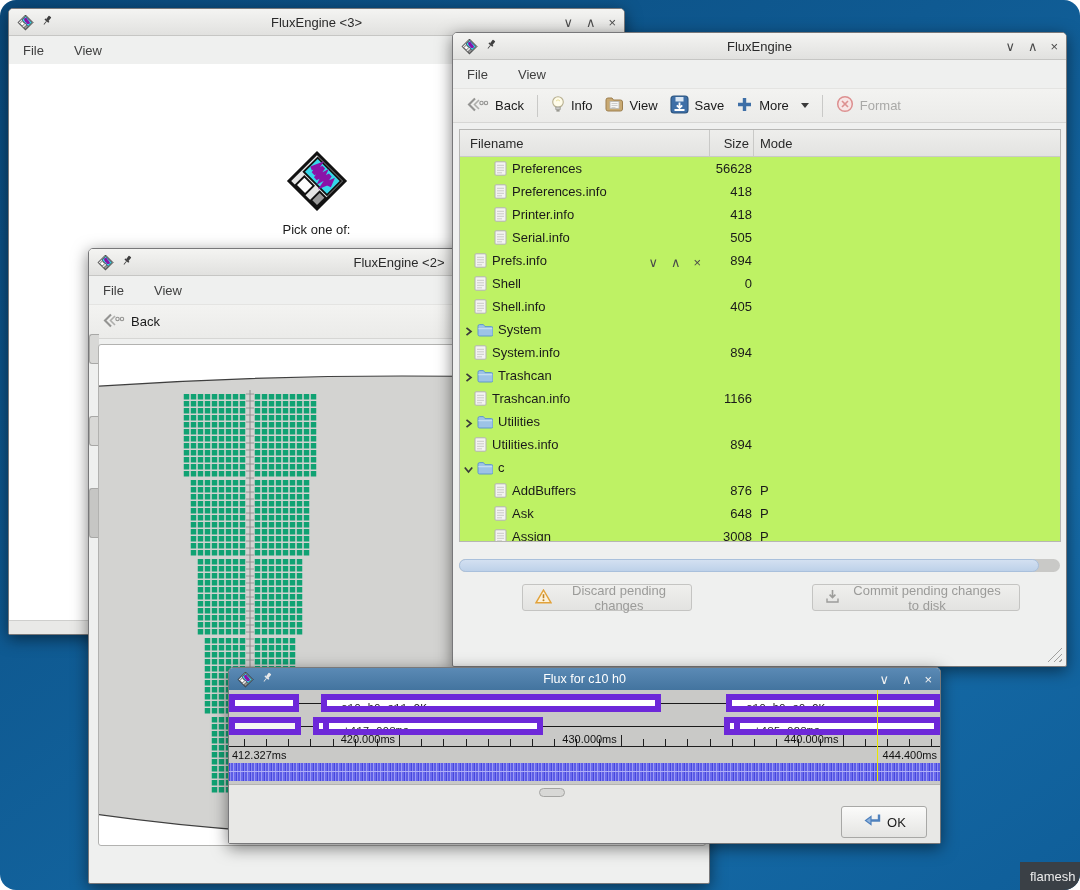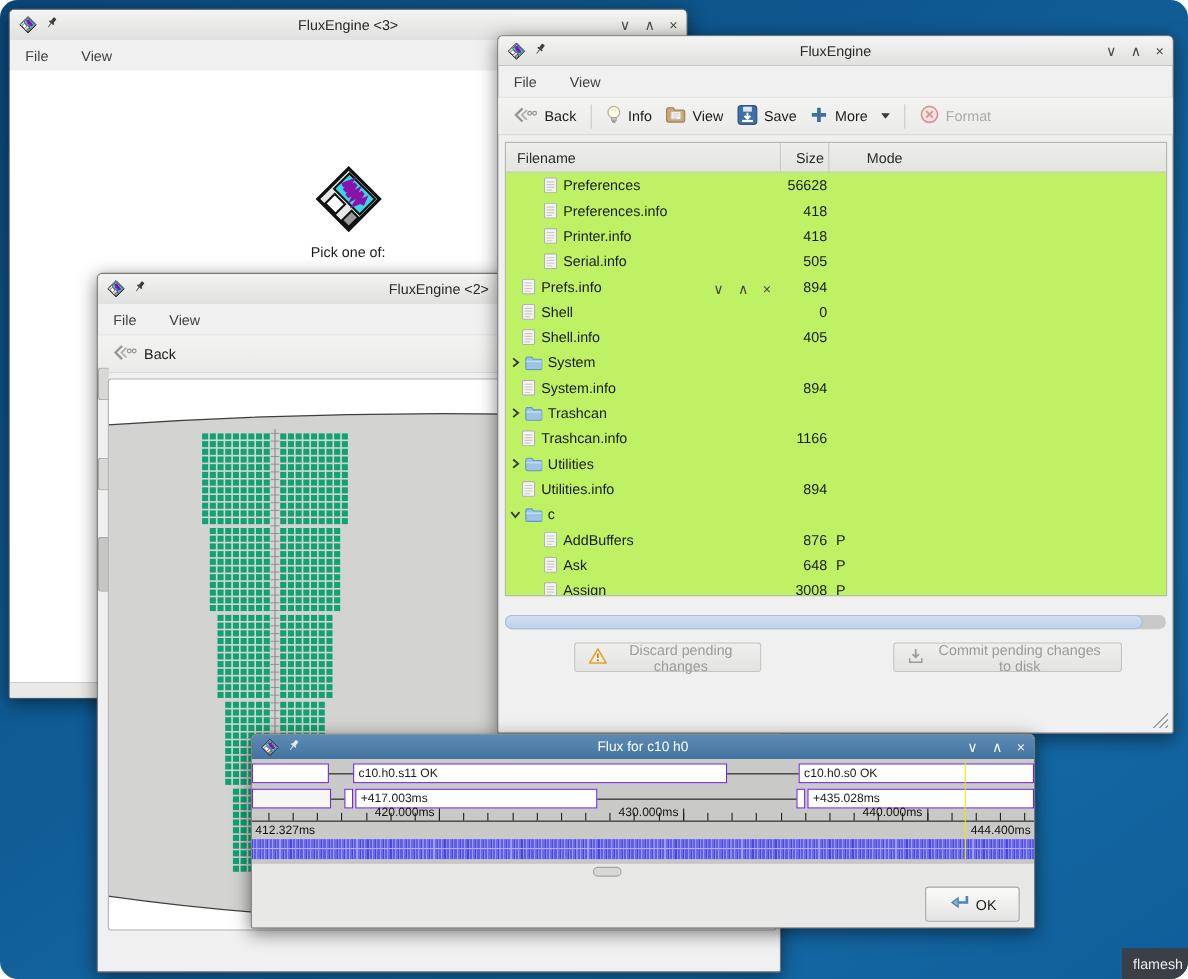--- a/index.html
+++ b/index.html
@@ -27,23 +27,23 @@
   .caret{width:0;height:0;border-left:4px solid transparent;border-right:4px solid transparent;
     border-top:5px solid #3a3a3a;margin-left:6px;}
   
   .filetable{position:absolute;left:6px;top:96px;width:602px;height:413px;background:#bef264;
     border:1px solid #b6b6b4;overflow:hidden;box-sizing:border-box;}
   .thead{display:flex;height:27px;background:linear-gradient(#eeeeec,#e3e3e1);border-bottom:1px solid #c9c9c7;
     align-items:center;box-sizing:border-box;}
   .th{box-sizing:border-box;height:100%;display:flex;align-items:center;color:#2a2a2a;}
   .th-name{width:250px;padding-left:10px;border-right:1px solid #c9c9c7;}
   .th-size{width:44px;justify-content:flex-end;padding-right:4px;border-right:1px solid #c9c9c7;}
-  .th-mode{flex:1;padding-left:6px;margin-left:28px;}
+  .th-mode{flex:1;padding-left:6px;}
   .trow{display:flex;height:23px;align-items:center;}
-  .cell-name{width:250px;display:flex;align-items:center;overflow:hidden;white-space:nowrap;}
+  .cell-name{width:250px;display:flex;align-items:flex-end;overflow:hidden;white-space:nowrap;}
   .cell-size{width:44px;text-align:right;padding-right:2px;box-sizing:border-box;}
   .cell-mode{flex:1;padding-left:6px;}
   .icongap{display:inline-block;}
   .rowlabel{margin-left:5px;}
   .hscroll{position:absolute;left:6px;top:526px;width:601px;height:13px;border-radius:7px;background:#c9c9c7;}
   .hthumb{position:absolute;left:0;top:0;bottom:0;width:96.5%;border-radius:7px;
     background:linear-gradient(#d3e0f1,#bdd1e9);border:1px solid #a9c0dc;box-sizing:border-box;}
   .pillbtn{position:absolute;height:27px;border:1px solid #c4c4c2;border-radius:3px;
     background:linear-gradient(#efefed,#e3e3e1);color:#9b9b99;display:flex;align-items:center;gap:7px;
     padding:0 12px;font-size:13px;box-sizing:border-box;}
@@ -56,22 +56,22 @@
   
   .diskpanel{position:absolute;left:9px;top:95px;width:608px;height:502px;background:#fff;
     border:1px solid #b2b2b0;border-radius:3px;overflow:hidden;box-sizing:border-box;}
   .fragment{position:absolute;width:10px;background:#d8d8d6;border:1px solid #a8a8a6;border-right:none;
     border-radius:3px 0 0 3px;box-sizing:border-box;}
   
   #winFlux .titlebar{height:22px;background:linear-gradient(#5b8ab5,#43749f);border-bottom:1px solid #35608a;}
   #winFlux .titlebar .title{color:#fff;font-size:12.5px;}
   #winFlux .controls{color:#f2f2f2;}
   .flux-client{position:absolute;left:0;right:0;top:22px;bottom:0;background:#c9c9c7;overflow:hidden;}
-  .fluxbox{position:absolute;height:18px;background:#fff;border:1px solid #6d28d9;box-sizing:border-box;
-    font-size:11px;line-height:16px;padding-left:4px;white-space:nowrap;overflow:hidden;}
+  .fluxbox{position:absolute;height:18px;background:#fff;border:6px solid #6d28d9;box-sizing:border-box;
+    font-size:11px;line-height:16px;padding-left:14px;white-space:nowrap;overflow:hidden;font-family:Liberation Mono, monospace;}
   .fluxline{position:absolute;height:1px;background:#1a1a1a;}
   .axisline{position:absolute;height:1px;background:#1f1f1f;left:0;right:0;top:56px;}
   .tick{position:absolute;width:1px;background:#1f1f1f;}
   .ticklabel{position:absolute;font-size:11px;color:#111;text-align:right;width:68px;top:43px;}
   .endlabel{position:absolute;font-size:11px;color:#111;top:59px;}
   .fluxbar{position:absolute;left:0;right:0;top:73px;height:18px;background:#8383f0;
     background-image:
       linear-gradient(to bottom,transparent 0 8px,#b0b0f6 8px 9px,transparent 9px),
       repeating-linear-gradient(90deg,#4747dd 0 1px,#8a8af1 1px 2px,#5d5de6 2px 4px,#9c9cf4 4px 5px,#6a6aec 5px 7px);}
   .fluxbottom{position:absolute;left:0;right:0;top:94px;bottom:0;background:#e8e8e6;border-top:1px solid #b4b4b2;}

